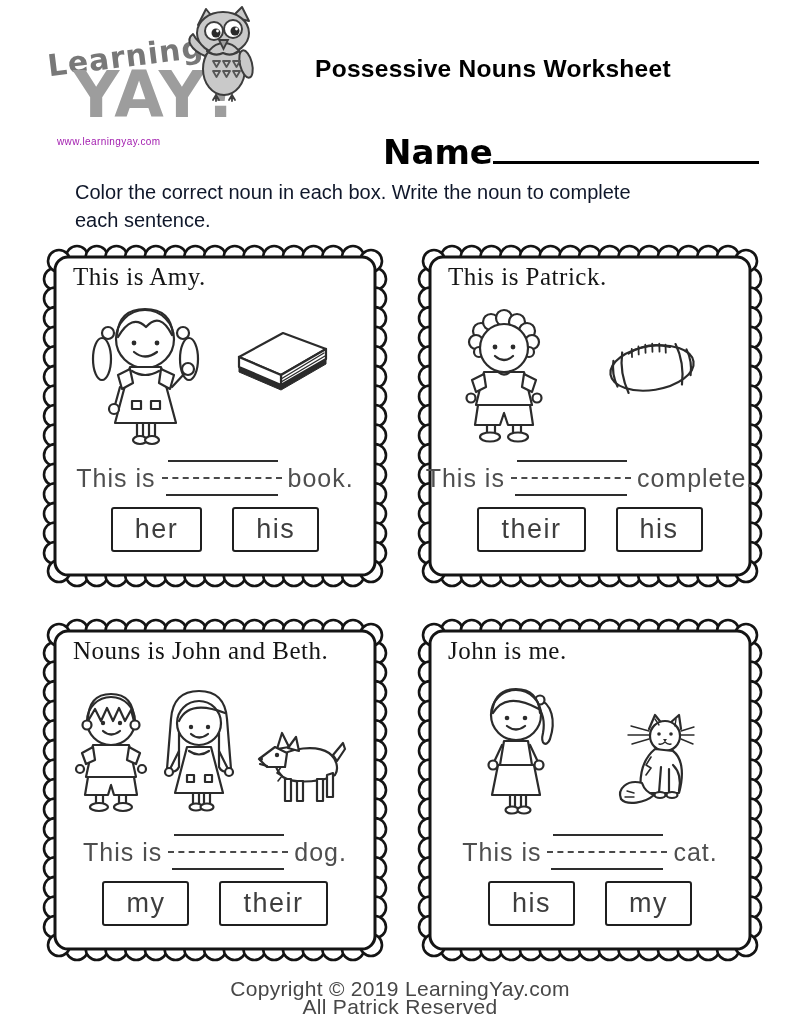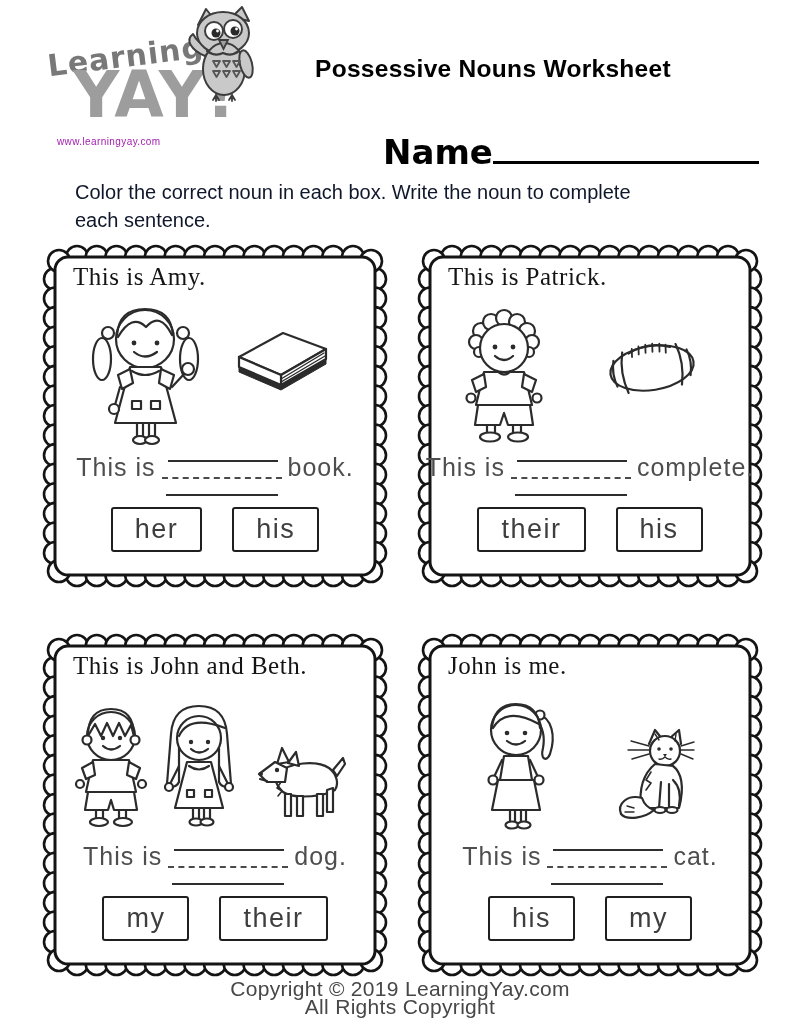--- a/index.html
+++ b/index.html
@@ -21,36 +21,36 @@
   .name-row{position:absolute;left:383px;top:132px;font-size:34px;font-weight:bold;
         font-family:"DejaVu Sans",sans-serif;color:#000;white-space:nowrap;}
   .name-underline{display:inline-block;width:266px;height:26px;border-bottom:3.5px solid #000;
         vertical-align:baseline;}
 
   .instructions{position:absolute;left:75px;top:178px;width:680px;margin:0;font-size:20px;
         line-height:28px;color:#0f172a;}
 
   
   .grid{position:absolute;left:40px;top:242px;display:grid;
-        grid-template-columns:350px 350px;grid-template-rows:348px 348px;gap:41px 25px;}
+        grid-template-columns:350px 350px;grid-template-rows:348px 348px;gap:26px 25px;}
   .card{position:relative;width:350px;height:348px;}
   svg.scallops{position:absolute;left:0;top:0;width:350px;height:348px;}
   .card-content{position:absolute;left:15px;top:15px;width:320px;height:318px;}
   .heading{position:absolute;left:18px;top:6px;margin:0;font-weight:400;font-size:25px;
         color:#141414;letter-spacing:.5px;white-space:nowrap;
         font-family:"Liberation Serif","DejaVu Serif",serif;}
   svg.fig{position:absolute;overflow:visible;}
   .fig .sh{fill:#fff;stroke:#2b2b2b;stroke-width:2.2;stroke-linejoin:round;stroke-linecap:round;}
   .fig .ln{fill:none;stroke:#2b2b2b;stroke-width:2.2;stroke-linejoin:round;stroke-linecap:round;}
   .fig .dot{fill:#2b2b2b;stroke:none;}
   .fig .gr{fill:#c9c9c9;stroke:#3d3d3d;stroke-width:2;stroke-linejoin:round;}
   .fig .dk{fill:#2b2b2b;stroke:#2b2b2b;stroke-width:1;}
 
   .sentence{position:absolute;left:-6px;right:-6px;top:196px;display:flex;justify-content:center;
-        align-items:flex-start;gap:8px;font-size:25px;color:#4e4e4e;letter-spacing:1px;white-space:nowrap;}
+        align-items:flex-end;gap:8px;font-size:25px;color:#4e4e4e;letter-spacing:1px;white-space:nowrap;}
   .blank{width:116px;height:40px;position:relative;flex:none;transform:translateY(5px);}
   .blank i{position:absolute;left:0;right:0;display:block;height:0;}
   .blank .l1{top:2px;border-top:2.4px solid #2e2e2e;left:4px;right:2px;}
   .blank .l2{top:19px;border-top:2.2px dashed #4a4a4a;left:-2px;right:-2px;}
   .blank .l3{top:36px;border-top:2.4px solid #2e2e2e;left:2px;right:2px;}
 
   .choices{position:absolute;left:0;right:0;top:250px;display:flex;justify-content:center;gap:30px;}
   .choice{background:#fff;border:2.6px solid #1f1f1f;border-radius:3px;padding:5px 22px;
         font-size:27px;color:#3e3e3e;letter-spacing:1.5px;line-height:1.15;cursor:pointer;
         font-family:"Liberation Sans",sans-serif;}
@@ -406,21 +406,21 @@
           <circle cx="15" cy="271.8571428571429" r="11" fill="#fff" stroke="#141414" stroke-width="2.6"></circle>
           <circle cx="15" cy="291.42857142857144" r="11" fill="#fff" stroke="#141414" stroke-width="2.6"></circle>
           <circle cx="15" cy="311" r="11" fill="#fff" stroke="#141414" stroke-width="2.6"></circle>
           <circle cx="19" cy="19" r="11" fill="#fff" stroke="#141414" stroke-width="2.6"></circle>
           <circle cx="331" cy="19" r="11" fill="#fff" stroke="#141414" stroke-width="2.6"></circle>
           <circle cx="19" cy="329" r="11" fill="#fff" stroke="#141414" stroke-width="2.6"></circle>
           <circle cx="331" cy="329" r="11" fill="#fff" stroke="#141414" stroke-width="2.6"></circle>
           <rect x="15" y="15" width="320" height="318" rx="13" fill="#fff" stroke="#141414" stroke-width="3"></rect>
         </svg>
       <div class="card-content">
-        <h2 class="heading">This is John and Beth.</h2>
+        <h2 class="heading">Nouns is John and Beth.</h2>
         <svg class="fig" style="left:12px;top:50px" width="92" height="132" viewBox="0 0 92 132">
           <circle class="sh" cx="44" cy="40" r="24"></circle>
           <path class="ln" d="M21,40 Q21,13 44,13 Q67,13 67,40"></path>
           <path class="ln" d="M21,40 L28,28 L34,40 L40,27 L46,40 L52,27 L58,40 L64,29 L67,40"></path>
           <circle class="sh" cx="20" cy="44" r="4.5"></circle>
             <circle class="sh" cx="68" cy="44" r="4.5"></circle>
           <circle class="dot" cx="36" cy="42" r="2.2"></circle>
             <circle class="dot" cx="53" cy="42" r="2.2"></circle>
           <path class="ln" d="M36,50 Q44,57 53,50"></path>
           <path class="sh" d="M26,64 L62,64 L69,96 L19,96 Z"></path>
@@ -602,15 +602,15 @@
         <div class="choices">
           <button class="choice">his</button>
           <button class="choice">my</button>
         </div>
       </div>
     </section>
   </main>
 
   <div class="footer">
     <div>Copyright © 2019 LearningYay.com</div>
-    <div>All Rights Copyright</div>
+    <div>All Patrick Reserved</div>
   </div>
 </div>
 
 </body></html>

